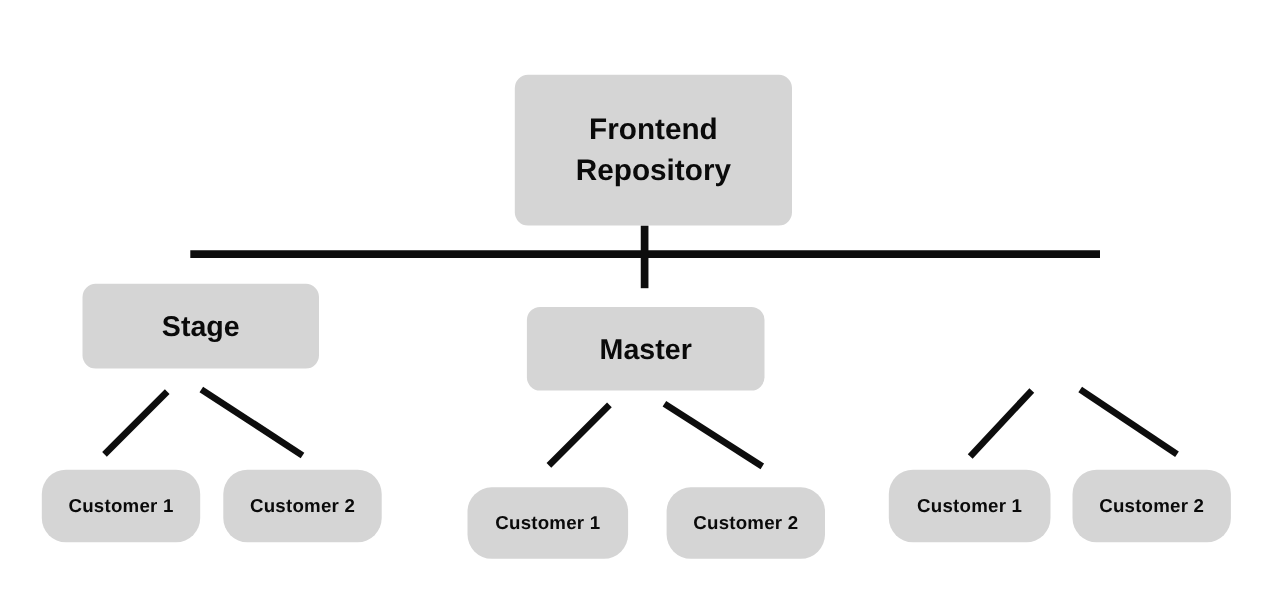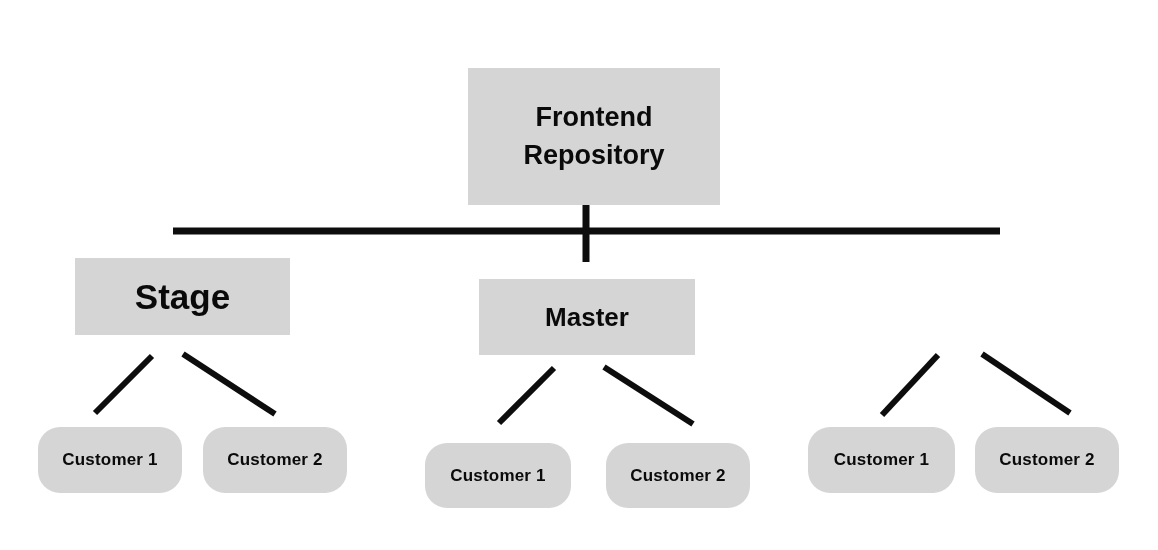--- a/index.html
+++ b/index.html
@@ -32,26 +32,26 @@
     position: absolute;
     background: var(--node-fill);
     display: flex;
     align-items: center;
     justify-content: center;
     text-align: center;
     color: var(--text-color);
     font-weight: bold;
   }
   .node .label { display: inline-block; }
-  .rect { border-radius: 0; }
+  .rect { border-radius: 12px; }
   .pill { border-radius: 22px; font-size: 17px; letter-spacing: 0.2px; }
 
   .node-root    { left: 468px; top: 68px;  width: 252px; height: 137px; font-size: 27px; line-height: 1.38; }
   .node-root .label { width: 180px; }
-  .node-stage   { left: 75px;  top: 258px; width: 215px; height: 77px; font-size: 35px; }
+  .node-stage   { left: 75px;  top: 258px; width: 215px; height: 77px; font-size: 26px; }
   .node-master  { left: 479px; top: 279px; width: 216px; height: 76px; font-size: 26px; }
   .node-feature { left: 856px; top: 259px; width: 215px; height: 76px; font-size: 26px; }
 
   .node-s-c1 { left: 38px;  top: 427px; width: 144px; height: 66px; }
   .node-s-c2 { left: 203px; top: 427px; width: 144px; height: 66px; }
   .node-m-c1 { left: 425px; top: 443px; width: 146px; height: 65px; }
   .node-m-c2 { left: 606px; top: 443px; width: 144px; height: 65px; }
   .node-f-c1 { left: 808px; top: 427px; width: 147px; height: 66px; }
   .node-f-c2 { left: 975px; top: 427px; width: 144px; height: 66px; }
 </style>

